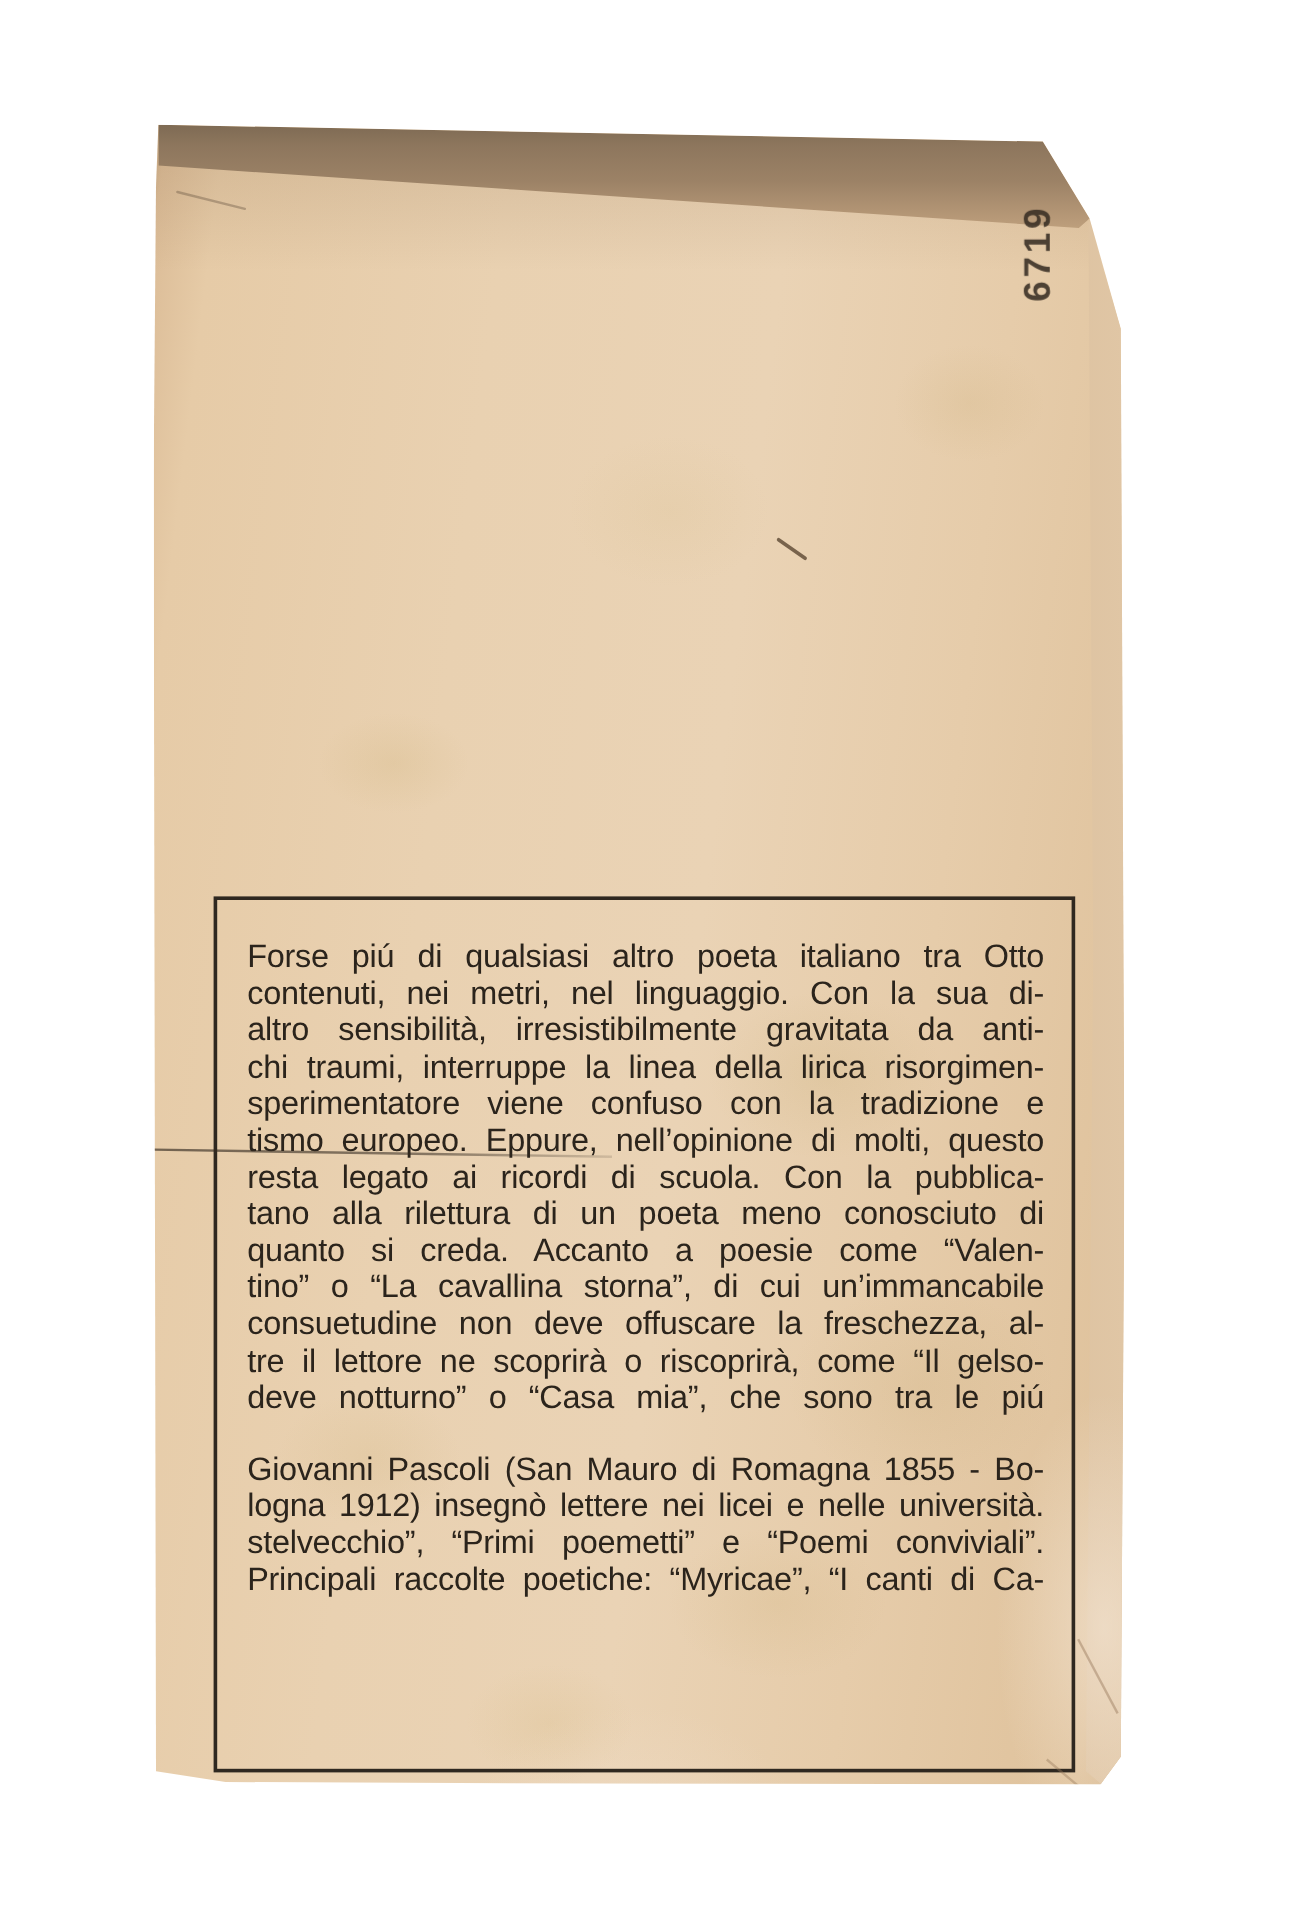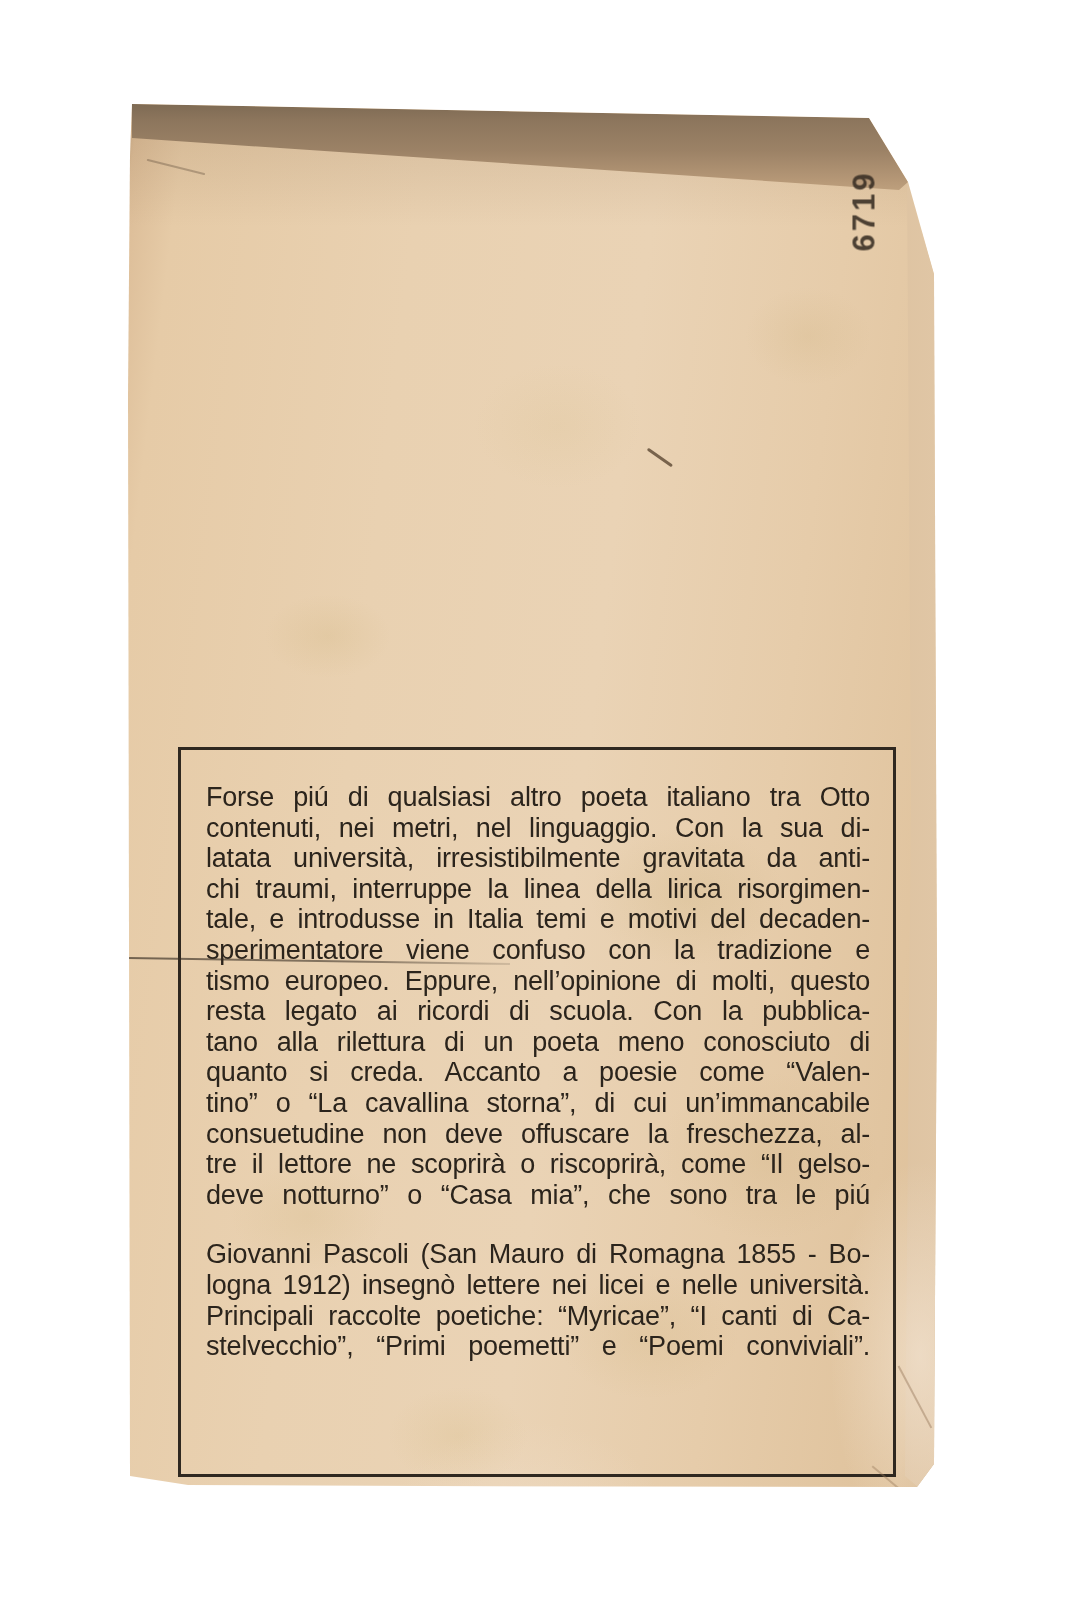--- a/index.html
+++ b/index.html
@@ -93,38 +93,37 @@
     </div>
 
     <div class="crease-corner"></div>
     <div class="crease-small"></div>
 
     <div class="blurb-box">
       <div class="text-wrap">
         <div class="blurb">
             <div class="tl">Forse piú di qualsiasi altro poeta italiano tra Otto</div>
             <div class="tl">contenuti, nei metri, nel linguaggio. Con la sua di-</div>
-            <div class="tl">latata università, irresistibilmente gravitata da anti-</div>
+            <div class="tl">altro sensibilità, irresistibilmente gravitata da anti-</div>
             <div class="tl">chi traumi, interruppe la linea della lirica risorgimen-</div>
-            <div class="tl">tale, e introdusse in Italia temi e motivi del decaden-</div>
             <div class="tl">sperimentatore viene confuso con la tradizione e</div>
             <div class="tl">tismo europeo. Eppure, nell’opinione di molti, questo</div>
             <div class="tl">resta legato ai ricordi di scuola. Con la pubblica-</div>
             <div class="tl">tano alla rilettura di un poeta meno conosciuto di</div>
             <div class="tl">quanto si creda. Accanto a poesie come “Valen-</div>
             <div class="tl">tino” o “La cavallina storna”, di cui un’immancabile</div>
             <div class="tl">consuetudine non deve offuscare la freschezza, al-</div>
             <div class="tl">tre il lettore ne scoprirà o riscoprirà, come “Il gelso-</div>
             <div class="tl">deve notturno” o “Casa mia”, che sono tra le piú</div>
           </div>
         <div class="bio">
             <div class="tl">Giovanni Pascoli (San Mauro di Romagna 1855 - Bo-</div>
             <div class="tl">logna 1912) insegnò lettere nei licei e nelle università.</div>
+            <div class="tl">stelvecchio”, “Primi poemetti” e “Poemi conviviali”.</div>
             <div class="tl">Principali raccolte poetiche: “Myricae”, “I canti di Ca-</div>
-            <div class="tl">stelvecchio”, “Primi poemetti” e “Poemi conviviali”.</div>
           </div>
       </div>
     </div>
 
     <div class="crease-long"></div>
     <div class="wrinkle-1"></div>
     <div class="wrinkle-2"></div>
   </div>
 </div>
 

